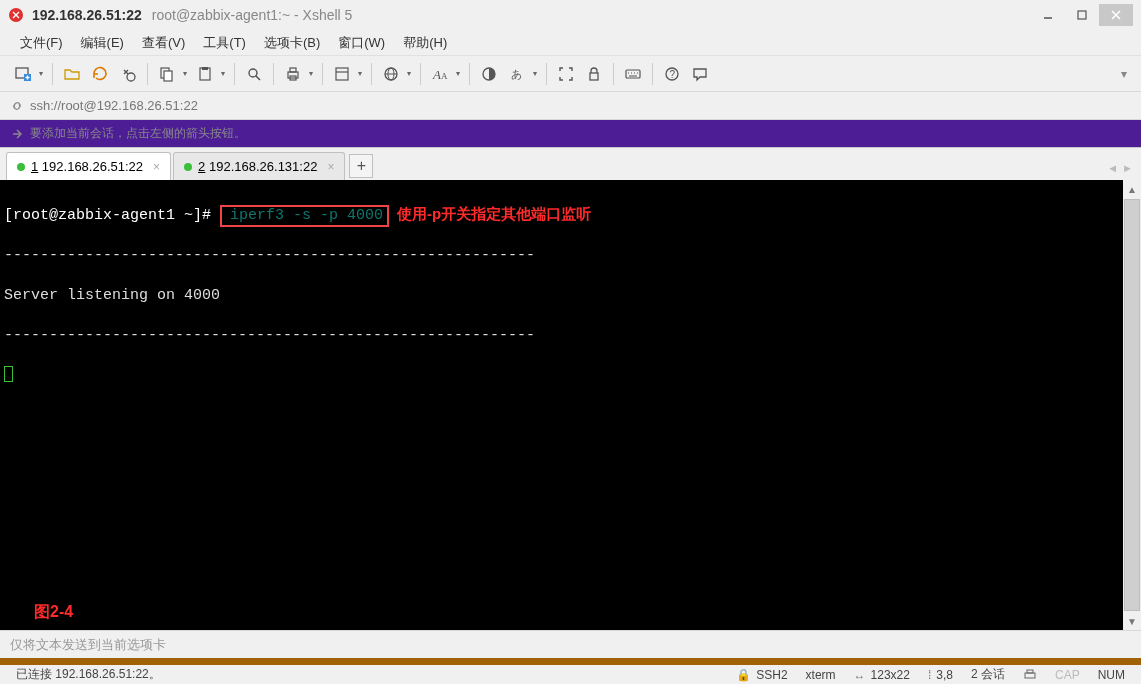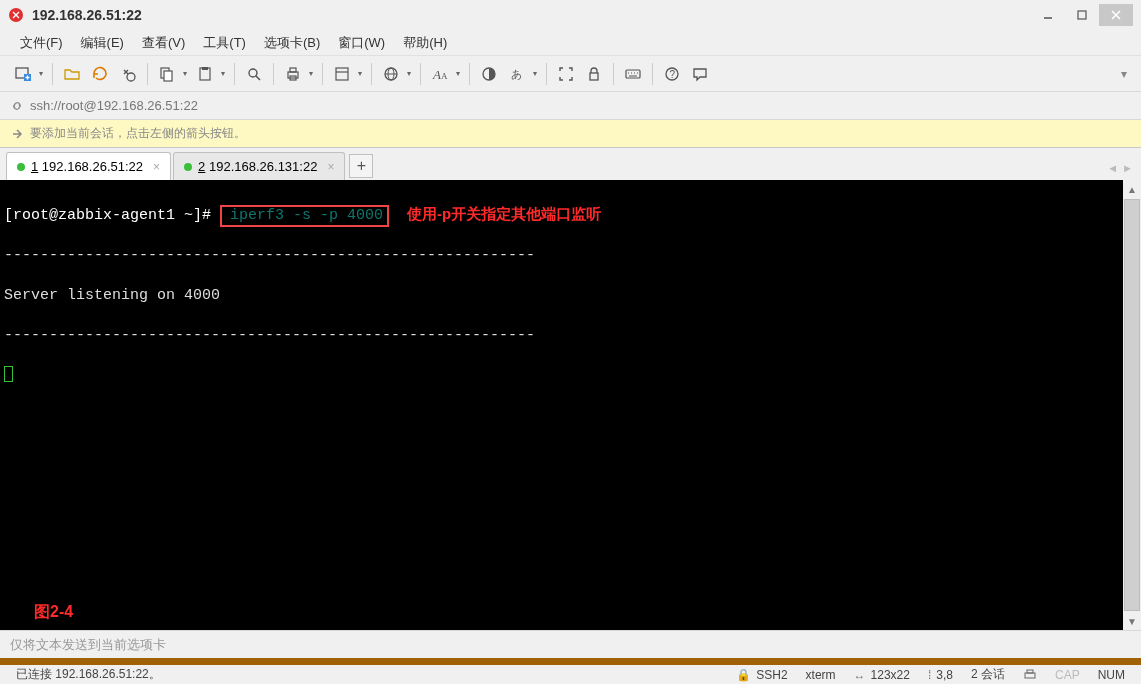--- a/index.html
+++ b/index.html
@@ -20,38 +20,38 @@
   .toolbar { height: 36px; background: #f0f0f0; display: flex; align-items: center; padding: 0 10px; gap: 2px; border-bottom: 1px solid #d8d8d8; }
   .tool-btn { width: 26px; height: 26px; display: flex; align-items: center; justify-content: center; color: #555; position: relative; }
   .tool-btn.dd { width: 36px; justify-content: flex-start; padding-left: 4px; }
   .tool-btn.dd::after { content: "▾"; font-size: 8px; position: absolute; right: 3px; color: #666; }
   .tool-sep { width: 1px; height: 22px; background: #ccc; margin: 0 4px; }
   .tool-group-end { margin-left: auto; width: 14px; display:flex; align-items:center; justify-content:center; color:#888;}
   
   .addressbar { height: 28px; background: #f0f0f0; display: flex; align-items: center; padding: 0 10px; border-bottom: 1px solid #d8d8d8; color: #777; font-size: 13px; }
   .addressbar .link-icon { margin-right: 6px; }
   
-  .hintbar { height: 28px; background: #fef9c3; display: flex; align-items: center; padding: 0 10px; border-bottom: 1px solid #c8c8c8; color: #888; font-size: 12px; }
+  .hintbar { height: 28px; background: #4c1d95; display: flex; align-items: center; padding: 0 10px; border-bottom: 1px solid #c8c8c8; color: #888; font-size: 12px; }
   .hintbar .arrow-icon { margin-right: 6px; color: #999; }
   
   .tabrow { height: 32px; background: #f0f0f0; display: flex; align-items: flex-end; padding: 0 6px; position: relative; }
   .tab { height: 28px; padding: 0 10px; display: flex; align-items: center; gap: 6px; border: 1px solid #c0c0c0; border-bottom: none; margin-right: 2px; font-size: 13px; background: #e8e8e8; border-radius: 3px 3px 0 0; }
   .tab.active { background: #fff; font-weight: normal; }
   .tab .dot { width: 8px; height: 8px; border-radius: 50%; background: #3bbf3b; }
   .tab u { text-decoration: underline; }
   .tab .tab-close { font-size: 12px; color: #aaa; margin-left: 4px; }
   .tab-add { width: 24px; height: 24px; border: 1px solid #c0c0c0; display: flex; align-items: center; justify-content: center; font-size: 16px; color: #555; margin-bottom: 2px; margin-left: 2px; background: #f4f4f4; }
   .tab-nav { position:absolute; right:8px; bottom:6px; display:flex; gap:4px; color:#bbb; font-size:11px;}
   
   .terminal-wrap { flex: 1; display: flex; background: #000; position: relative; }
   .terminal { flex: 1; background: #000; color: #ddd; font-family: "Consolas","Courier New",monospace; font-size: 15px; line-height: 20px; padding: 4px 4px; white-space: pre; overflow: hidden; position: relative; }
   .t-line { display: block; }
   .prompt { color: #fff; }
   .cmd-box { border: 2px solid #ef4444; padding: 0 4px 1px 8px; color: #0f766e; }
-  .annot { color: #ff2a2a; font-weight: bold; font-family: "Microsoft YaHei",sans-serif; font-size: 15px; margin-left: 18px; }
+  .annot { color: #ff2a2a; font-weight: bold; font-family: "Microsoft YaHei",sans-serif; font-size: 15px; margin-left: 8px; }
   .dash { color: #ddd; letter-spacing: 0; }
   .cursor { display:inline-block; width:9px; height:16px; border:1px solid #3bbf3b; }
   .fig-label { position: absolute; left: 10px; bottom: 8px; color: #ff2a2a; font-weight: bold; font-family: "Microsoft YaHei",sans-serif; font-size: 16px; margin-left: 24px; }
   .term-scroll { width: 18px; background: #f0f0f0; display:flex; flex-direction:column; }
   .term-scroll .sb-btn { height:18px; display:flex; align-items:center; justify-content:center; color:#777; font-size:10px; }
   .term-scroll .sb-thumb { flex:1; background:#cfcfcf; margin:1px; border:1px solid #bdbdbd; }
   
   .inputbar { height: 28px; background: #f0f0f0; border-top: 1px solid #d8d8d8; display: flex; align-items: center; padding: 0 10px; color: #999; font-size: 13px; }
   
   .statusbar { height: 26px; background: #f0f0f0; border-top: 7px solid #a16207; display: flex; align-items: center; padding: 0 16px; color: #444; font-size: 12px; gap: 18px; }
@@ -65,20 +65,21 @@
 <body>
 
 <div class="titlebar">
   <span class="app-icon">
     <svg width="16" height="16" viewBox="0 0 16 16">
         <circle cx="8" cy="8" r="7" fill="#e03030"></circle>
         <path d="M5 5 L11 11 M11 5 L5 11" stroke="#fff" stroke-width="1.4"></path>
       </svg>
   </span>
   <span class="title-active">192.168.26.51:22</span>
+  <span class="title-rest">root@zabbix-agent1:~ - Xshell 5</span>
   <span class="spacer"></span>
   <div class="win-btns">
     <div class="win-btn">
         <svg width="10" height="10">
           <line x1="1" y1="8" x2="9" y2="8" stroke="#555" stroke-width="1.5"></line>
         </svg>
       </div>
     <div class="win-btn">
         <svg width="10" height="10">
           <rect x="1" y="1" width="8" height="8" fill="none" stroke="#555" stroke-width="1.2"></rect>

